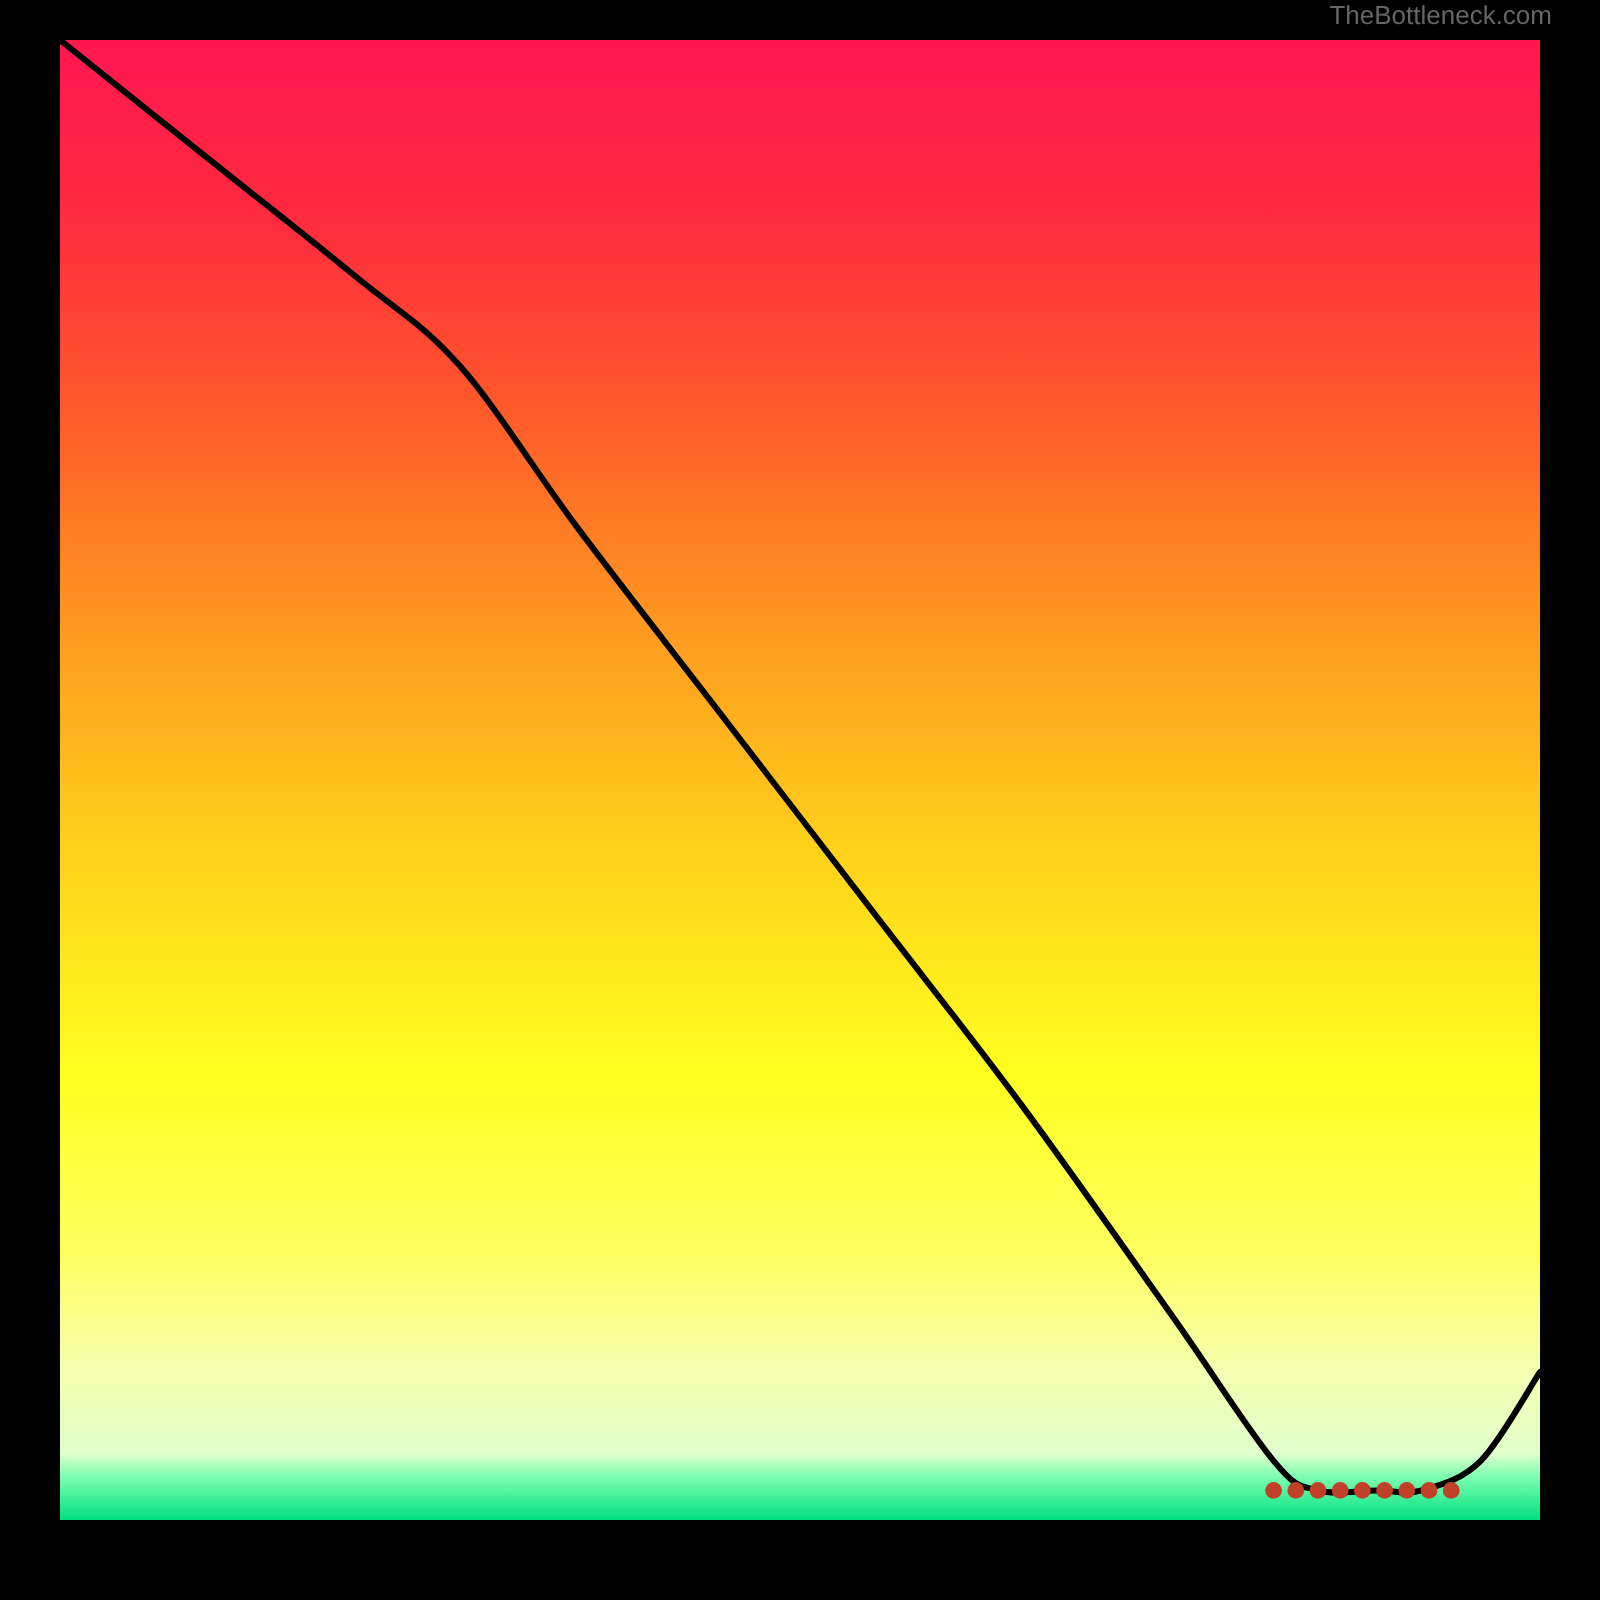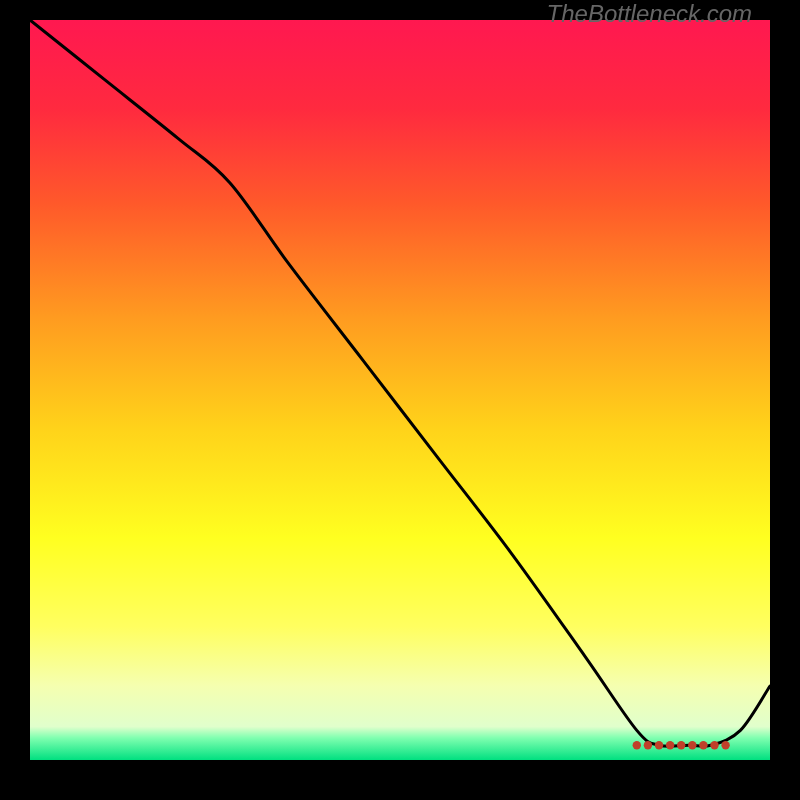--- a/index.html
+++ b/index.html
@@ -7,26 +7,25 @@
   .plot-wrap {
     position: absolute;
     left: 30px;
     top: 20px;
     width: 740px;
     height: 740px;
   }
   .watermark {
     position: absolute;
     top: 0;
-    right: 48px;
+    right: 24px;
     font-family: Arial, Helvetica, sans-serif;
-    font-size: 24px;
+    font-size: 13px;
     color: #666;
     z-index: 50;
-    font-style: italic;
   }
   svg { display: block; }
 </style>
 </head>
 <body>
 
 <div class="watermark">TheBottleneck.com</div>
 
 <div class="plot-wrap">
   <svg id="plot-svg" width="740" height="740" viewBox="0 0 740 740">

